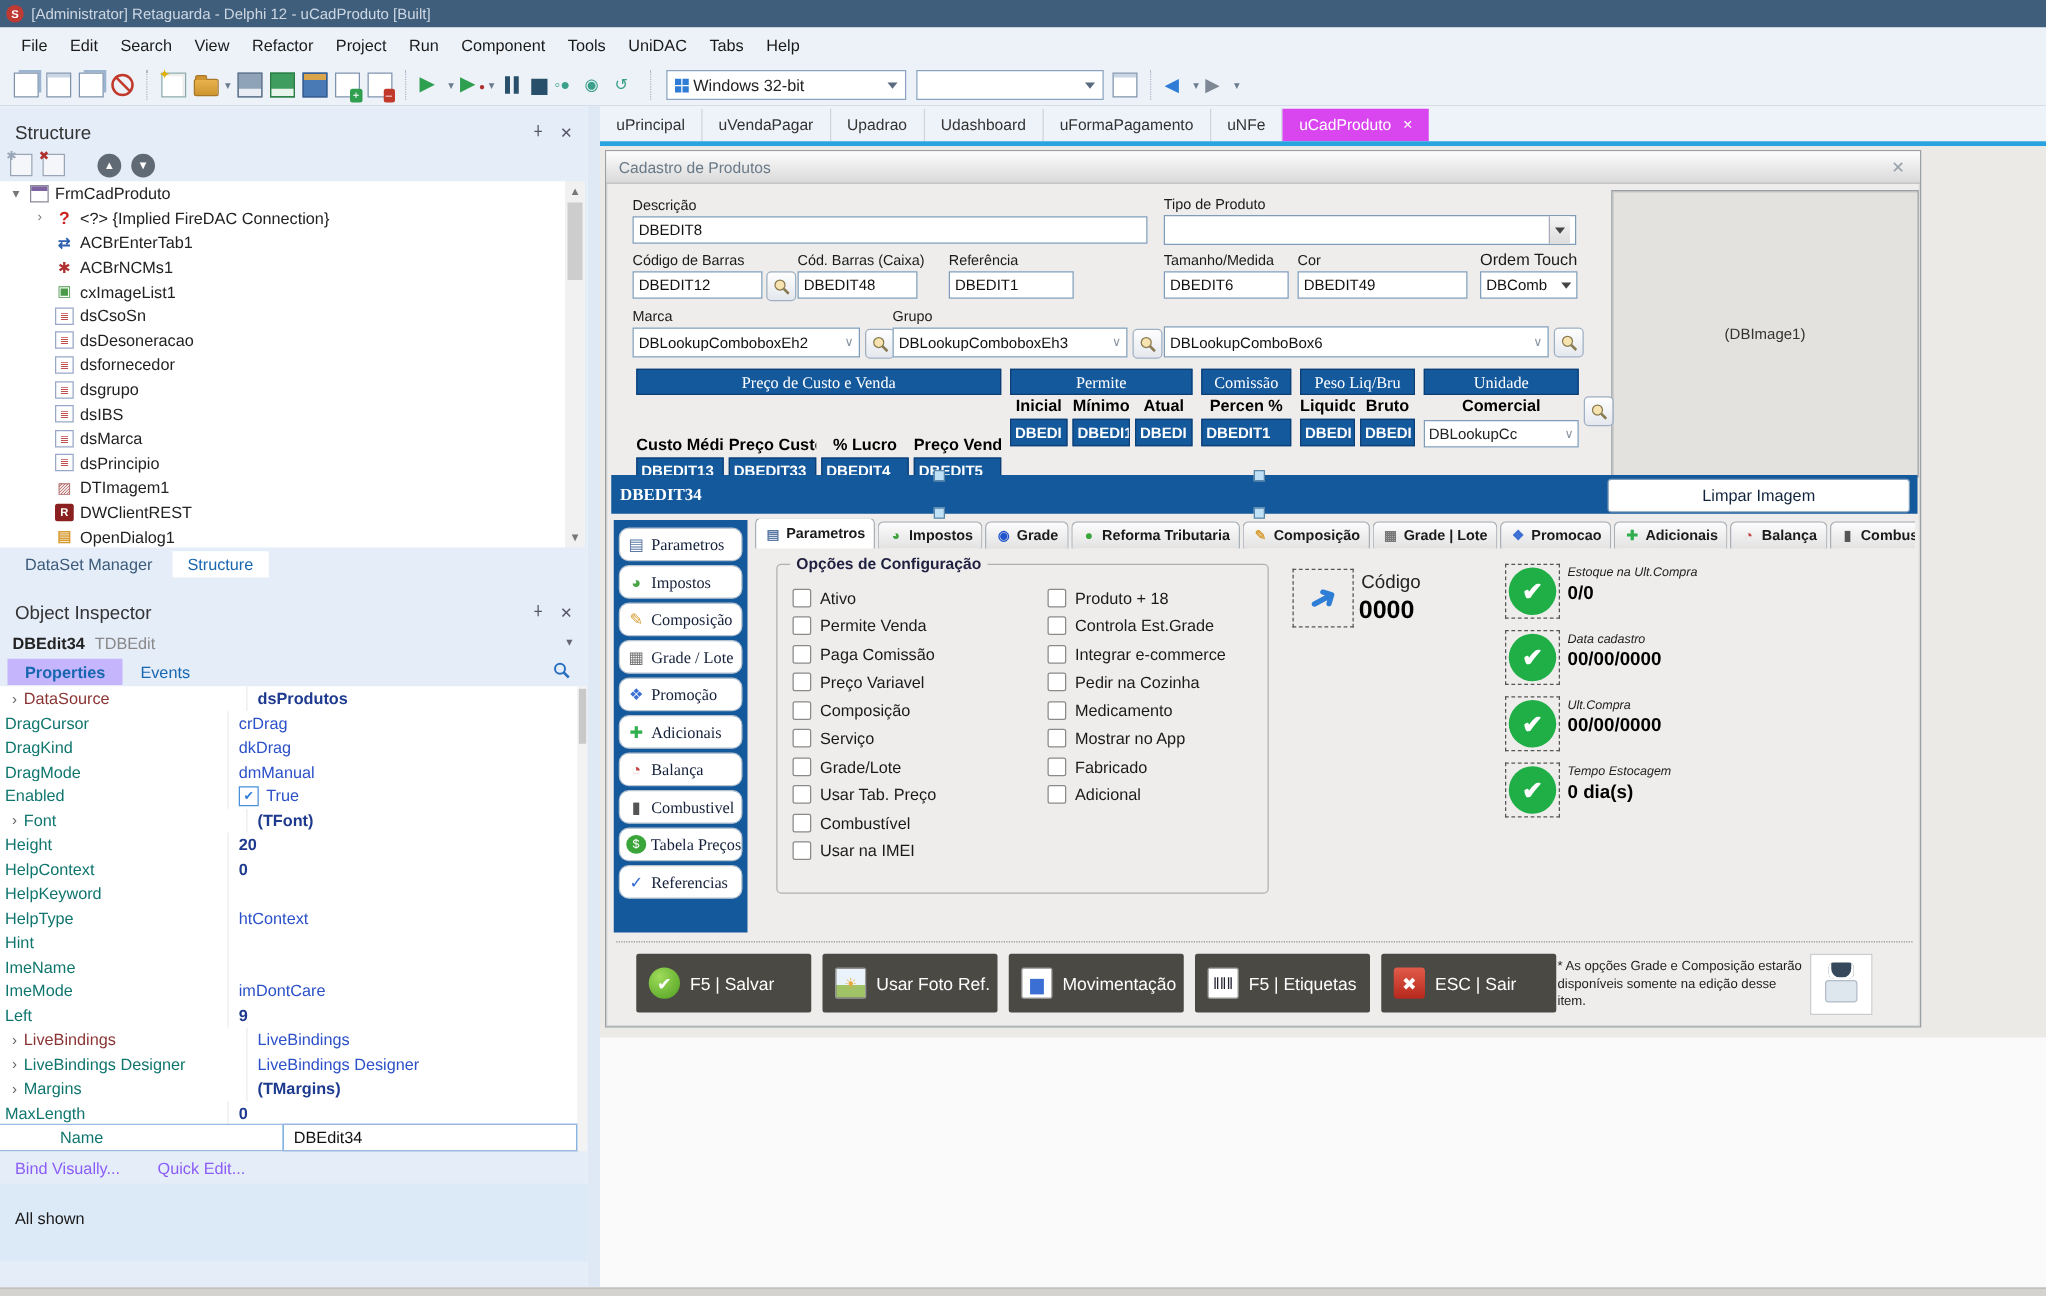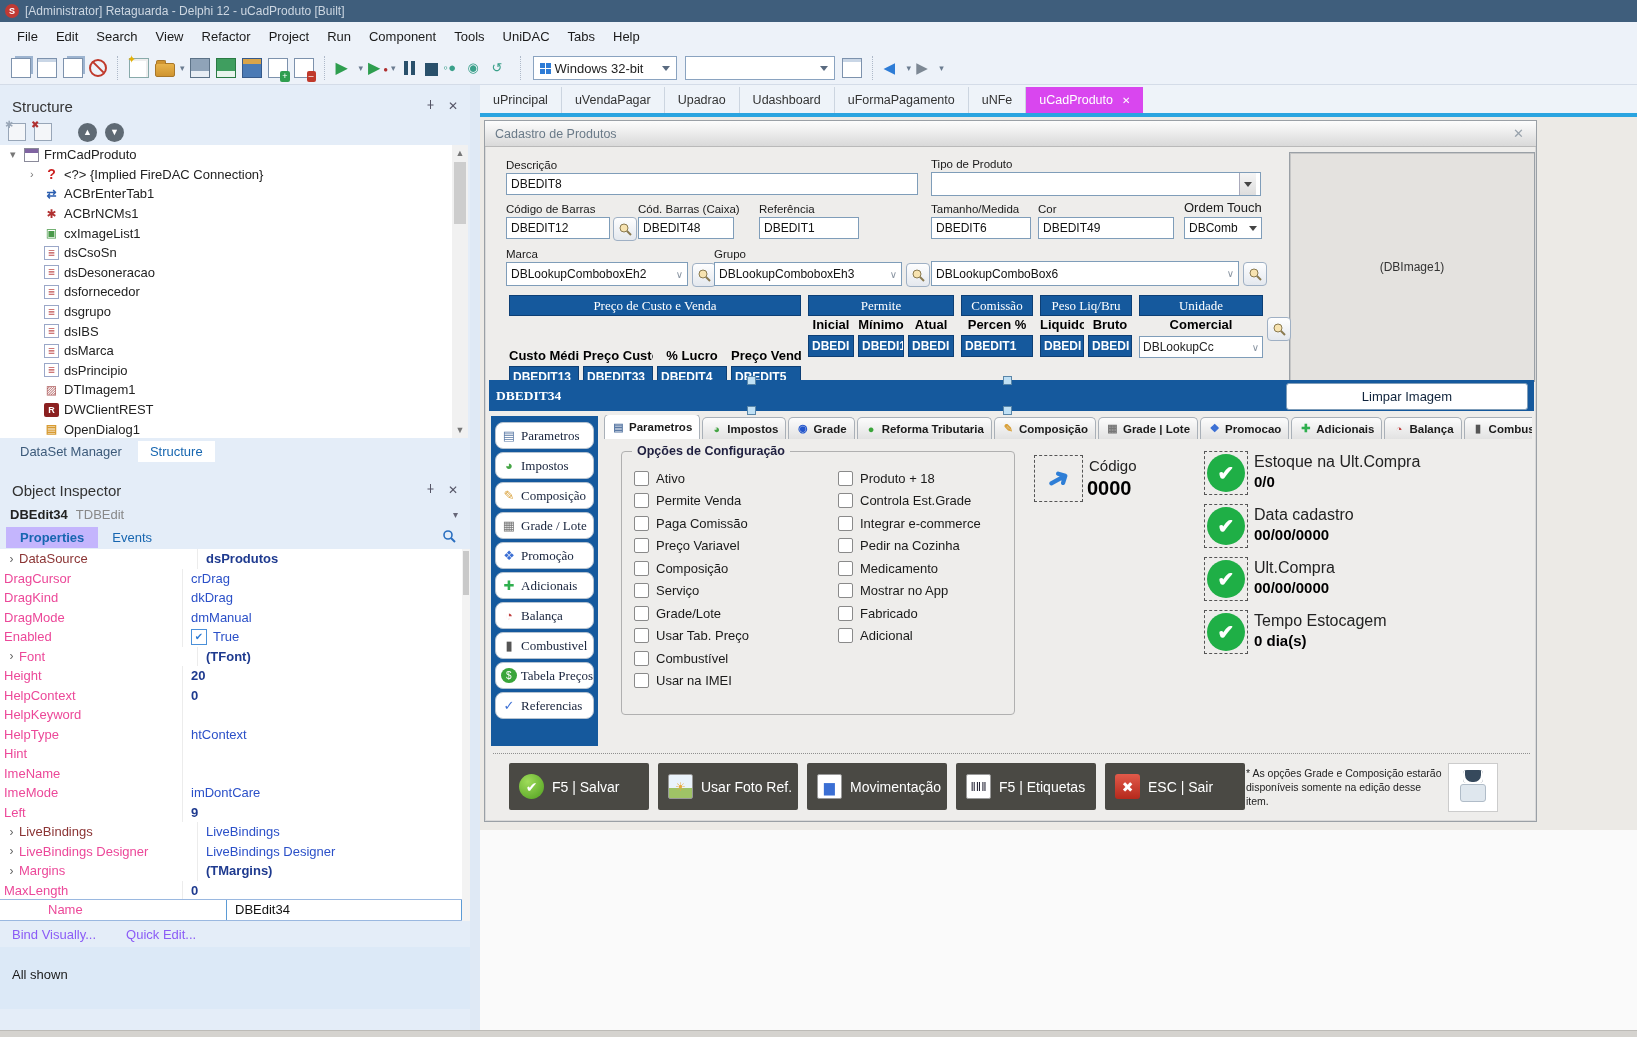--- a/index.html
+++ b/index.html
@@ -71,21 +71,21 @@
   .ptab2.active{background:#fff;color:#1766b0;}
 
   .oihead{top:392px;}
   .oisel{position:absolute;left:0;top:418px;width:470px;height:22px;display:flex;align-items:center;padding-left:10px;box-sizing:border-box;}
   .oitabs{position:absolute;left:0;top:440px;width:470px;height:24px;display:flex;align-items:center;padding-left:6px;box-sizing:border-box;}
   .oitab{padding:3px 14px;color:#1766b0;}
   .oitab.active{background:#c4b5fd;font-weight:bold;}
   .propgrid{position:absolute;left:0;top:464px;width:462px;height:372px;background:#fff;}
   .prow{display:flex;height:19.5px;align-items:center;padding-left:4px;}
   .pcaret{width:15px;color:#666;font-size:12px;flex:none;text-align:center;}
-  .pname{width:178px;color:#ec4899;flex:none;overflow:hidden;white-space:nowrap;}
+  .pname{width:178px;color:#0f766e;flex:none;overflow:hidden;white-space:nowrap;}
   .pname.maroon{color:#8b3434;}
   .pval{flex:1;display:flex;align-items:center;border-left:1px solid #ececec;padding-left:8px;color:#2b50c8;overflow:hidden;white-space:nowrap;height:100%;}
   .pvtext.vbold{font-weight:bold;color:#1e3a8f;}
   .pchk{width:14px;height:14px;border:1px solid #4a90d9;background:#fff;color:#2e7cd6;font-size:10px;display:inline-flex;align-items:center;justify-content:center;margin-right:6px;}
   .prow.psel{outline:1px solid #9ab8e0;padding-left:48px;}
   .prow.psel .pval{border:1px solid #5b9bd5;background:#fff;color:#111;}
   .oiscroll{position:absolute;left:462px;top:464px;width:8px;height:372px;background:#f3f3f3;}
   .oiscroll div{width:6px;height:44px;background:#c9c9c9;margin:2px 1px;}
   .oilinks{position:absolute;left:12px;top:842px;color:#8b5cf6;display:flex;gap:30px;}
   .allshown{position:absolute;left:0;top:862px;width:470px;height:62px;background:#dce9f7;}
@@ -157,21 +157,21 @@
 
   .codico{position:absolute;left:549px;top:334px;width:47px;height:45px;border:1px dashed #555;display:flex;align-items:center;justify-content:center;}
   .codarrow{color:#2e7ed6;font-size:27px;font-weight:bold;transform:rotate(-28deg);}
   .codlbl{position:absolute;left:604px;top:336px;font-size:15px;color:#222;}
   .codval{position:absolute;left:602px;top:356px;font-size:20px;font-weight:bold;color:#000;}
 
   .badges{position:absolute;left:719px;top:330px;}
   .badge{display:flex;margin-bottom:8px;height:45px;}
   .bic{width:44px;height:44px;border:1px dashed #555;display:flex;align-items:center;justify-content:center;flex:none;margin-right:6px;box-sizing:border-box;}
   .bic span{width:38px;height:38px;border-radius:50%;background:#1faf46;color:#fff;font-size:20px;font-weight:bold;display:flex;align-items:center;justify-content:center;}
-  .blbl{font-size:16px;color:#222;margin-top:2px;}
+  .blbl{font-size:10px;color:#222;margin-top:2px;font-style:italic;}
   .bval{font-size:15px;font-weight:bold;color:#000;margin-top:2px;}
 
   .dotline{position:absolute;left:8px;top:632px;width:1037px;border-top:1px dotted #8f8f8f;}
   .actionbar{position:absolute;left:24px;top:642px;display:flex;gap:9px;}
   .abtn{width:140px;height:47px;background:#4a4944;border-radius:2px;color:#fff;font-size:14px;display:flex;align-items:center;gap:8px;padding-left:10px;box-sizing:border-box;white-space:nowrap;}
   .aico{width:25px;height:25px;display:inline-flex;align-items:center;justify-content:center;font-size:14px;flex:none;box-sizing:border-box;}
   .note{position:absolute;left:761px;top:645px;width:200px;font-size:10.5px;color:#222;line-height:1.35;}
   .robot{position:absolute;left:963px;top:642px;width:48px;height:47px;background:#fff;border:1px solid #ccc;}
   .rhead{width:20px;height:13px;background:#36495c;border-radius:4px;margin:6px auto 1px;box-shadow:inset 5px -4px 0 -3px #fff,inset -5px -4px 0 -3px #fff;}
   .rbody{width:24px;height:16px;background:#dfe7ee;border:1px solid #b0bcc8;border-radius:3px;margin:0 auto;}
@@ -220,21 +220,21 @@
     <span class="ti i-run">▶</span>
       <span class="chev">▾</span>
     <span class="ti i-bug">▶</span>
       <span class="chev">▾</span>
     <span class="ti i-pause"></span>
     <span class="ti i-stop"></span>
     <span class="ti i-cir">◦●</span>
     <span class="ti i-cir">◉</span>
     <span class="ti i-cir">↺</span>
     <span class="tsep"></span>
-    <span class="combo" style="width:144px">
+    <span class="combo" style="width:192px">
       <span class="winlogo"></span>
       <span>Windows 32-bit</span>
       <span class="ctri"></span>
     </span>
     <span class="combo" style="width:150px">
         <span class="ctri"></span>
       </span>
     <span class="ti i-doc"></span>
     <span class="tsep"></span>
     <span class="ti i-back">◀</span>

